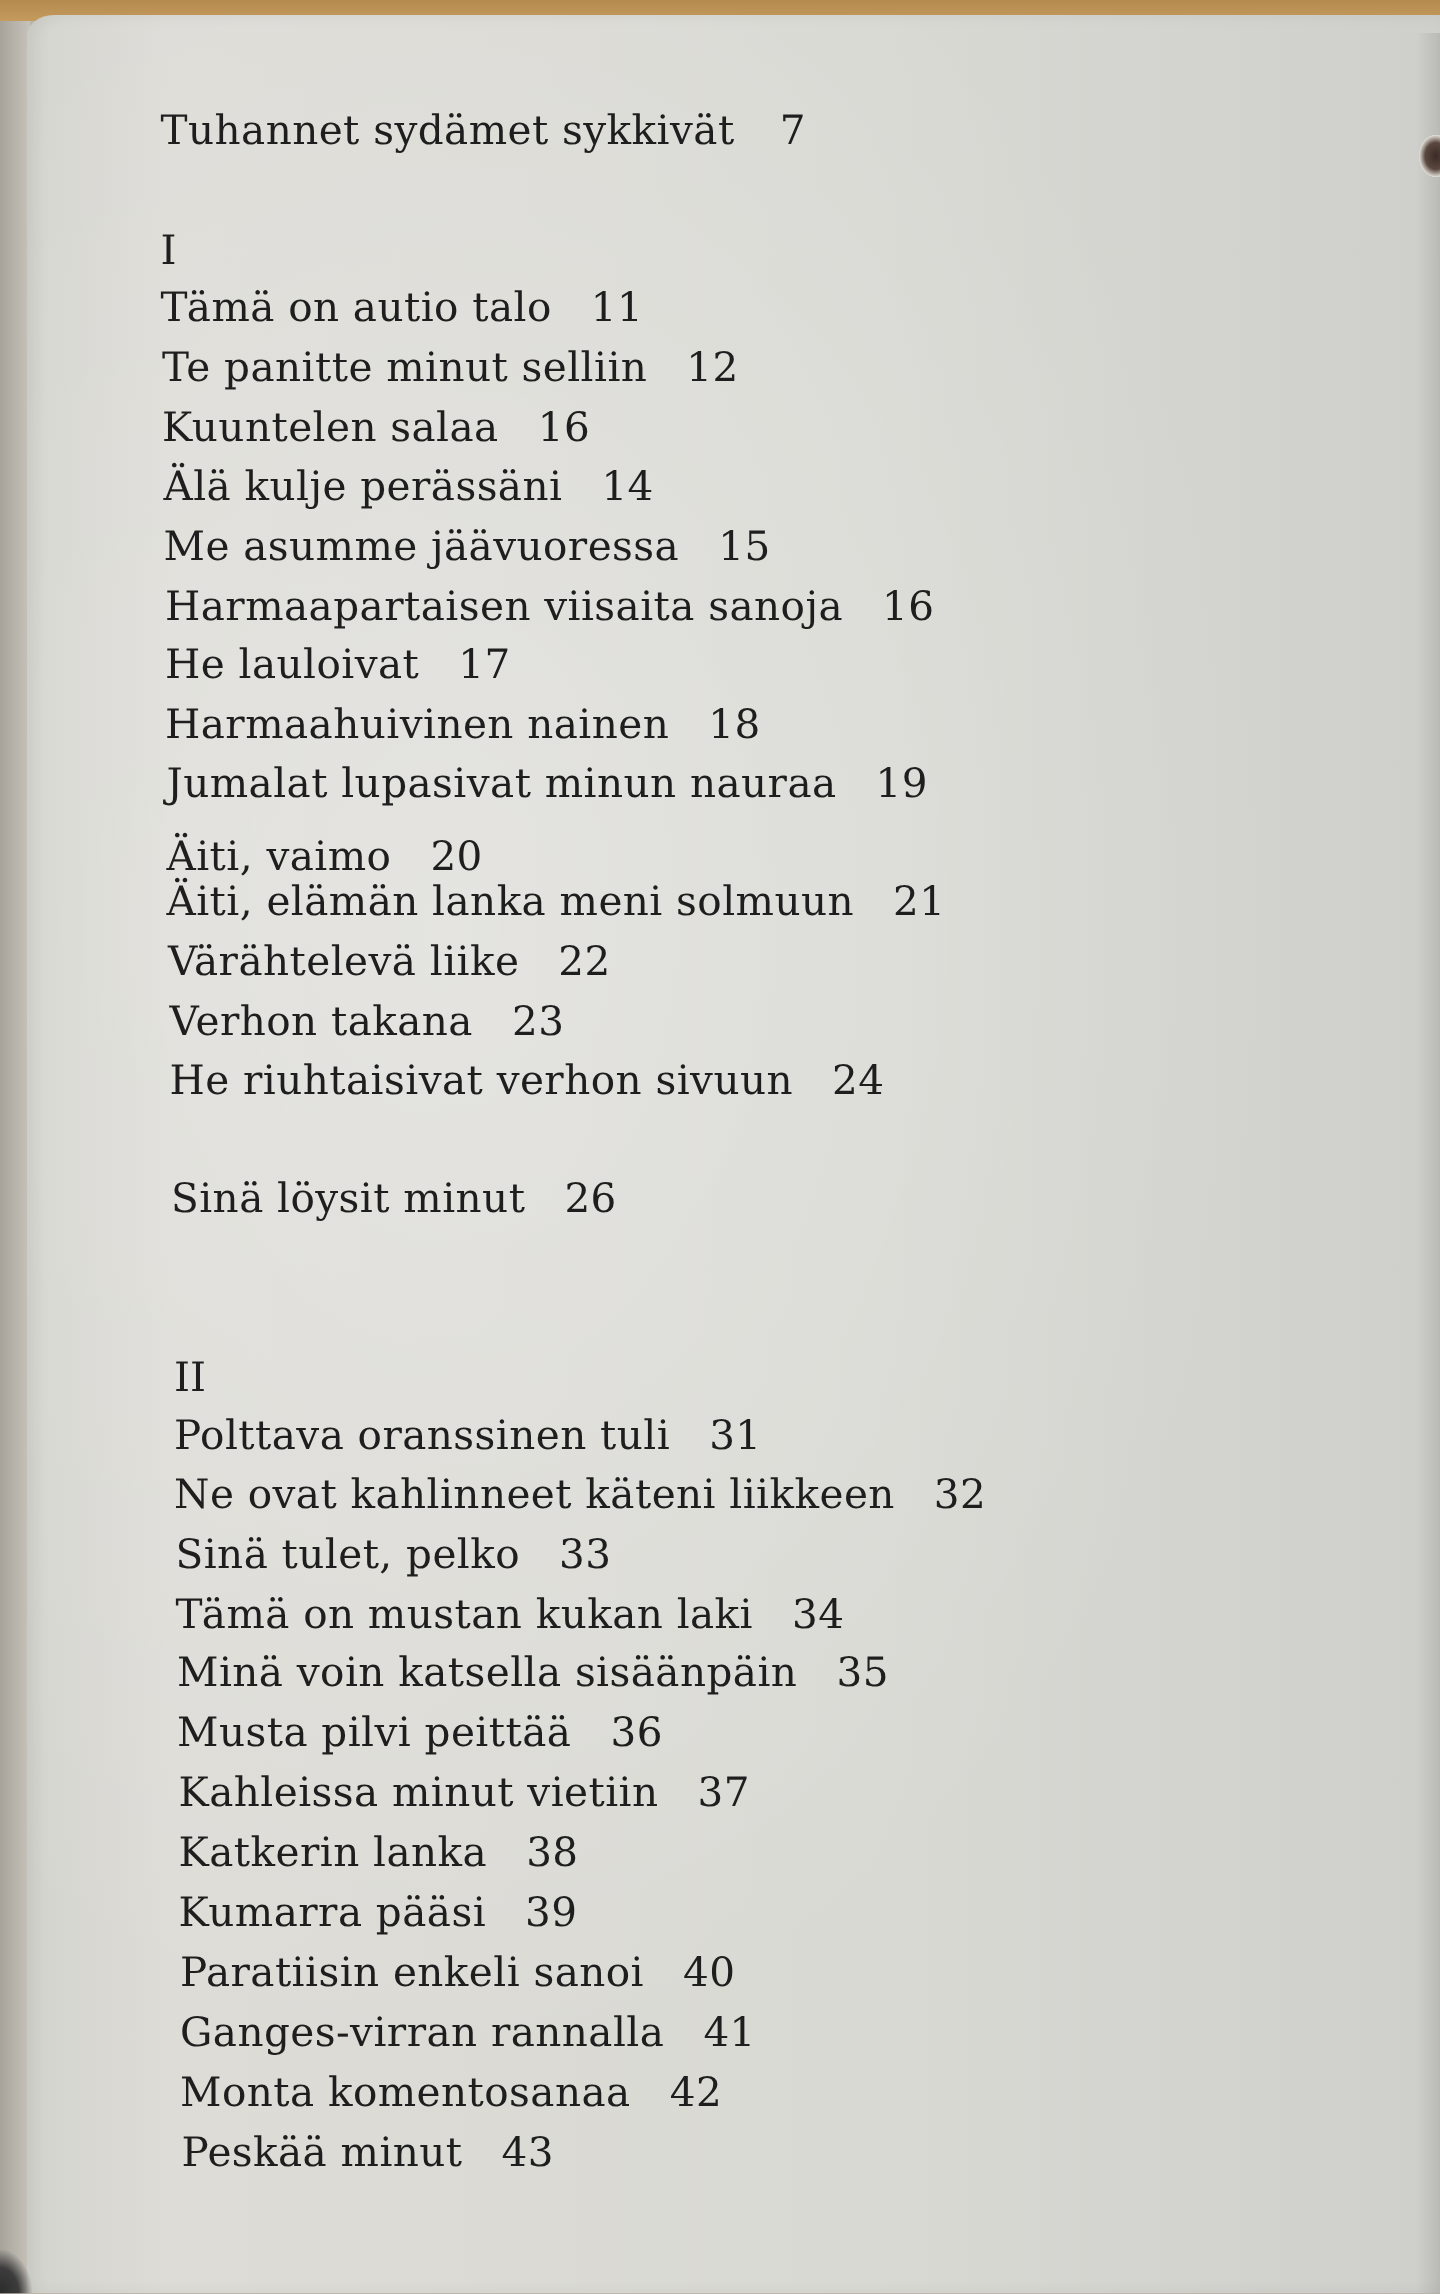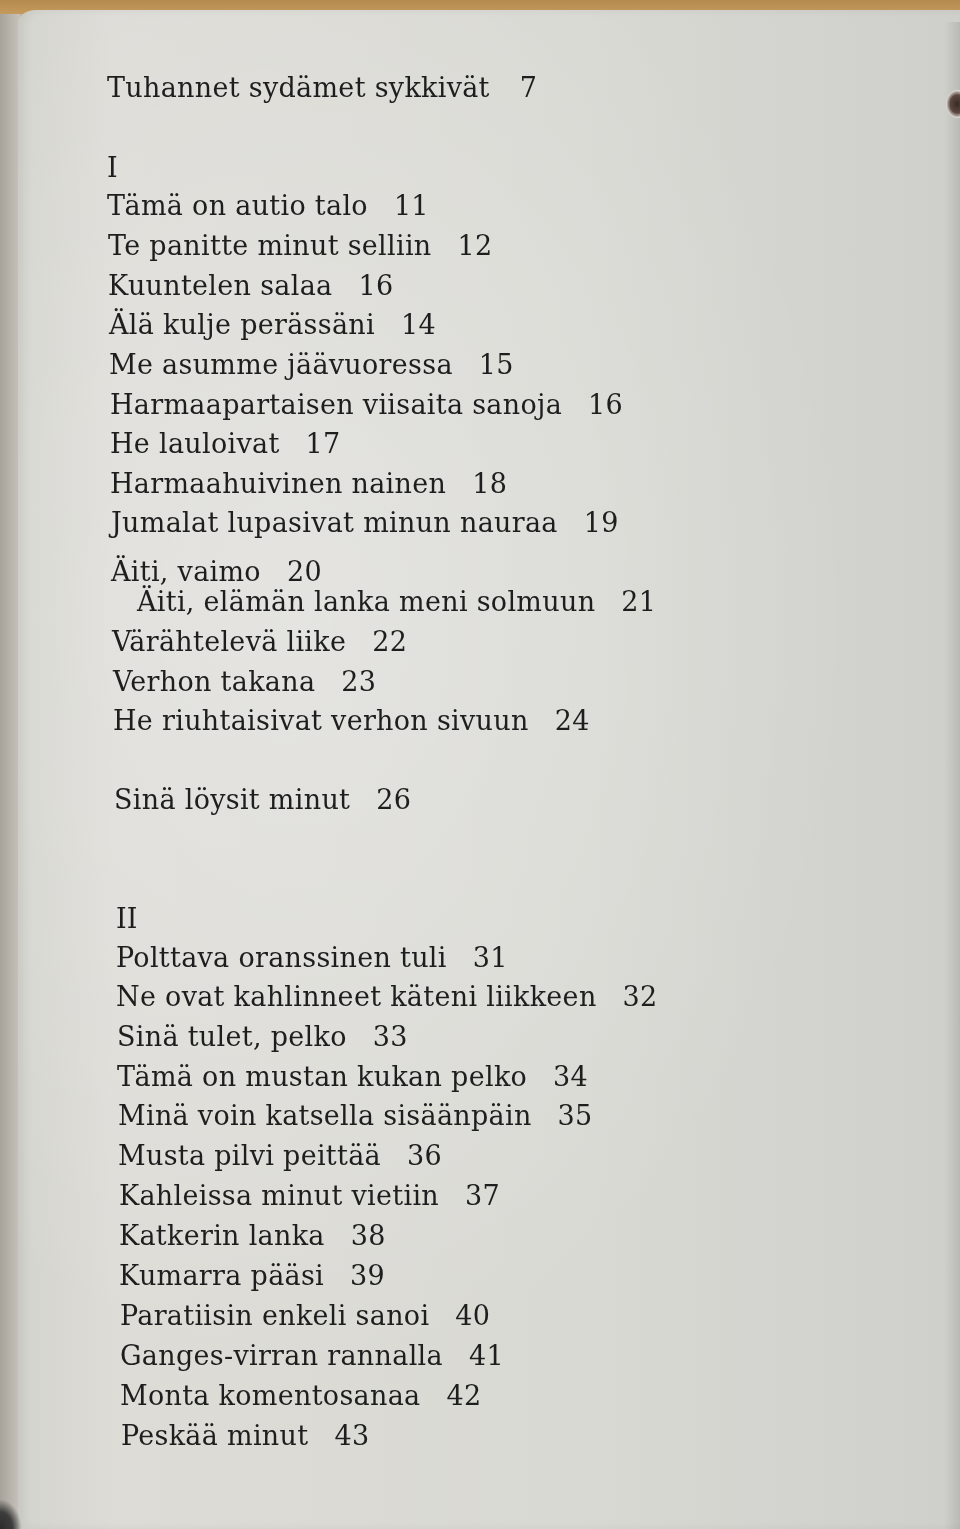--- a/index.html
+++ b/index.html
@@ -115,32 +115,32 @@
   <div class="line" style="left:107px; top:190px;"><span>Tämä on autio talo</span><span class="num">11</span></div>
   <div class="line" style="left:108px; top:230px;text-align:right;"><span>Te panitte minut selliin</span><span class="num">12</span></div>
   <div class="line" style="left:108px; top:270px;"><span>Kuuntelen salaa</span><span class="num">16</span></div>
   <div class="line" style="left:109px; top:309px;"><span>Älä kulje perässäni</span><span class="num">14</span></div>
   <div class="line" style="left:109px; top:349px;"><span>Me asumme jäävuoressa</span><span class="num">15</span></div>
   <div class="line" style="left:110px; top:389px;"><span>Harmaapartaisen viisaita sanoja</span><span class="num">16</span></div>
   <div class="line" style="left:110px; top:428px;"><span>He lauloivat</span><span class="num">17</span></div>
   <div class="line" style="left:110px; top:468px;"><span>Harmaahuivinen nainen</span><span class="num">18</span></div>
   <div class="line" style="left:111px; top:507px;"><span>Jumalat lupasivat minun nauraa</span><span class="num">19</span></div>
   <div class="line" style="left:111px; top:556px;"><span>Äiti, vaimo</span><span class="num">20</span></div>
-  <div class="line" style="left:111px; top:586px;margin-left:26px;"><span>Äiti, elämän lanka meni solmuun</span><span class="num">21</span></div>
+  <div class="line" style="left:111px; top:586px;"><span>Äiti, elämän lanka meni solmuun</span><span class="num">21</span></div>
   <div class="line" style="left:112px; top:626px;"><span>Värähtelevä liike</span><span class="num">22</span></div>
   <div class="line" style="left:113px; top:666px;"><span>Verhon takana</span><span class="num">23</span></div>
   <div class="line" style="left:113px; top:705px;"><span>He riuhtaisivat verhon sivuun</span><span class="num">24</span></div>
   <div class="line" style="left:114px; top:784px;"><span>Sinä löysit minut</span><span class="num">26</span></div>
 
   <div class="section-heading" style="left:116px; top:903px;">II</div>
 
   <div class="line" style="left:116px; top:942px;"><span>Polttava oranssinen tuli</span><span class="num">31</span></div>
   <div class="line" style="left:116px; top:981px;"><span>Ne ovat kahlinneet käteni liikkeen</span><span class="num">32</span></div>
   <div class="line" style="left:117px; top:1021px;"><span>Sinä tulet, pelko</span><span class="num">33</span></div>
-  <div class="line" style="left:117px; top:1061px;"><span>Tämä on mustan kukan pelko</span><span class="num">34</span></div>
+  <div class="line" style="left:117px; top:1061px;"><span>Tämä on mustan kukan laki</span><span class="num">34</span></div>
   <div class="line" style="left:118px; top:1100px;"><span>Minä voin katsella sisäänpäin</span><span class="num">35</span></div>
   <div class="line" style="left:118px; top:1140px;"><span>Musta pilvi peittää</span><span class="num">36</span></div>
   <div class="line" style="left:119px; top:1180px;"><span>Kahleissa minut vietiin</span><span class="num">37</span></div>
   <div class="line" style="left:119px; top:1220px;"><span>Katkerin lanka</span><span class="num">38</span></div>
   <div class="line" style="left:119px; top:1260px;"><span>Kumarra pääsi</span><span class="num">39</span></div>
   <div class="line" style="left:120px; top:1300px;"><span>Paratiisin enkeli sanoi</span><span class="num">40</span></div>
   <div class="line" style="left:120px; top:1340px;"><span>Ganges-virran rannalla</span><span class="num">41</span></div>
   <div class="line" style="left:120px; top:1380px;"><span>Monta komentosanaa</span><span class="num">42</span></div>
   <div class="line" style="left:121px; top:1420px;"><span>Peskää minut</span><span class="num">43</span></div>
 </div>

